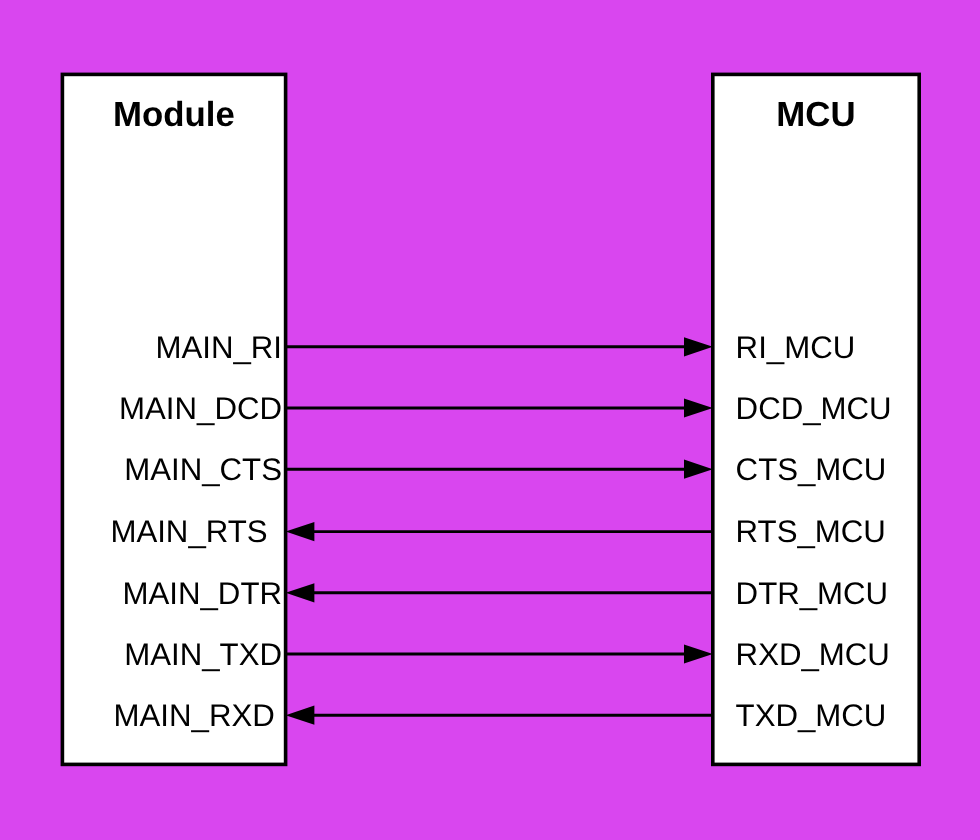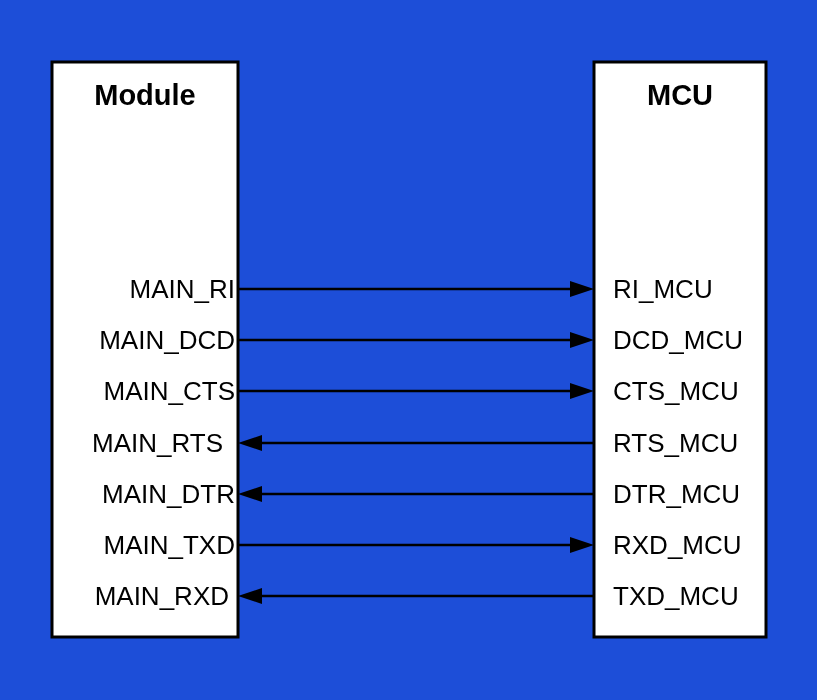--- a/index.html
+++ b/index.html
@@ -9,21 +9,21 @@
     background: #ffffff;
   }
   body {
     font-family: "Liberation Sans", sans-serif;
     color: #000000;
   }
   #diagram-root {
     position: relative;
     width: 817px;
     height: 700px;
-    background: #1d4ed8;
+    background: #d946ef;
     overflow: hidden;
   }
   svg.diagram-canvas {
     position: absolute;
     top: 0;
     left: 0;
     width: 817px;
     height: 700px;
     display: block;
   }

